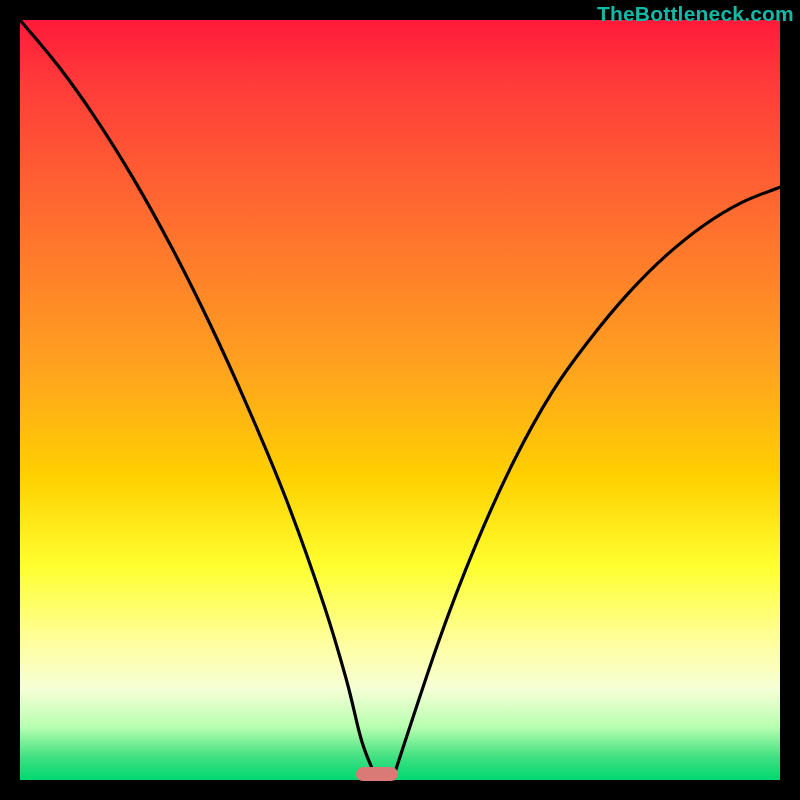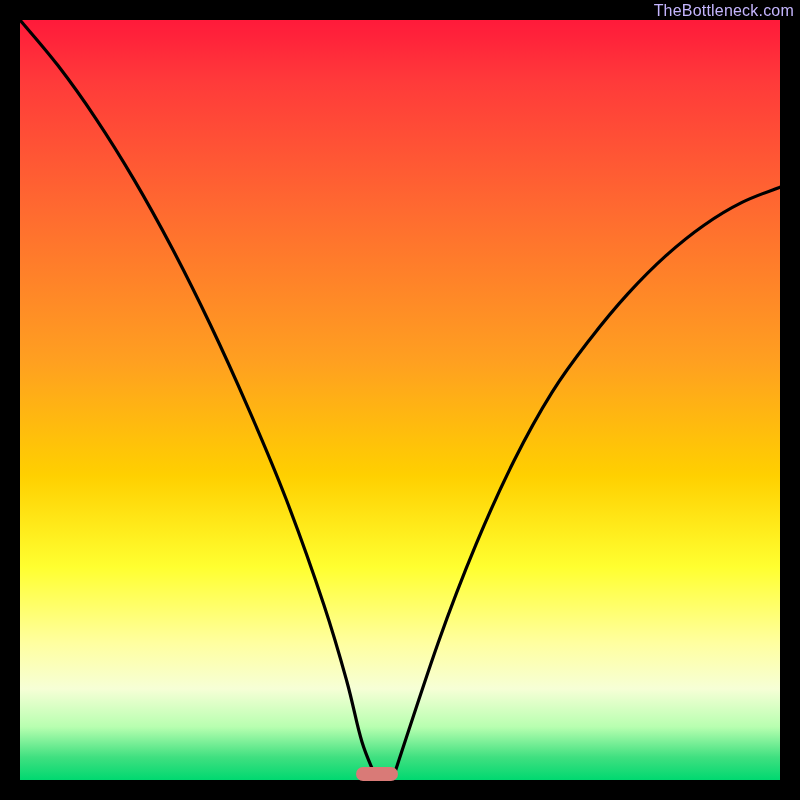--- a/index.html
+++ b/index.html
@@ -36,24 +36,24 @@
       #f6ffd6 88%,
       #b8ffb0 93%,
       #40e080 97%,
       #00d870 100%
     );
   }
   .watermark {
     position: absolute;
     top: 2px;
     right: 6px;
-    color: #c4b5fd;
-    font-size: 16px;
+    color: #14b8a6;
+    font-size: 21px;
     letter-spacing: 0.2px;
-    font-weight: 400;
+    font-weight: 700;
     user-select: none;
   }
   svg.curves {
     position: absolute;
     left: 0;
     top: 0;
     width: 760px;
     height: 760px;
   }
   .marker {

